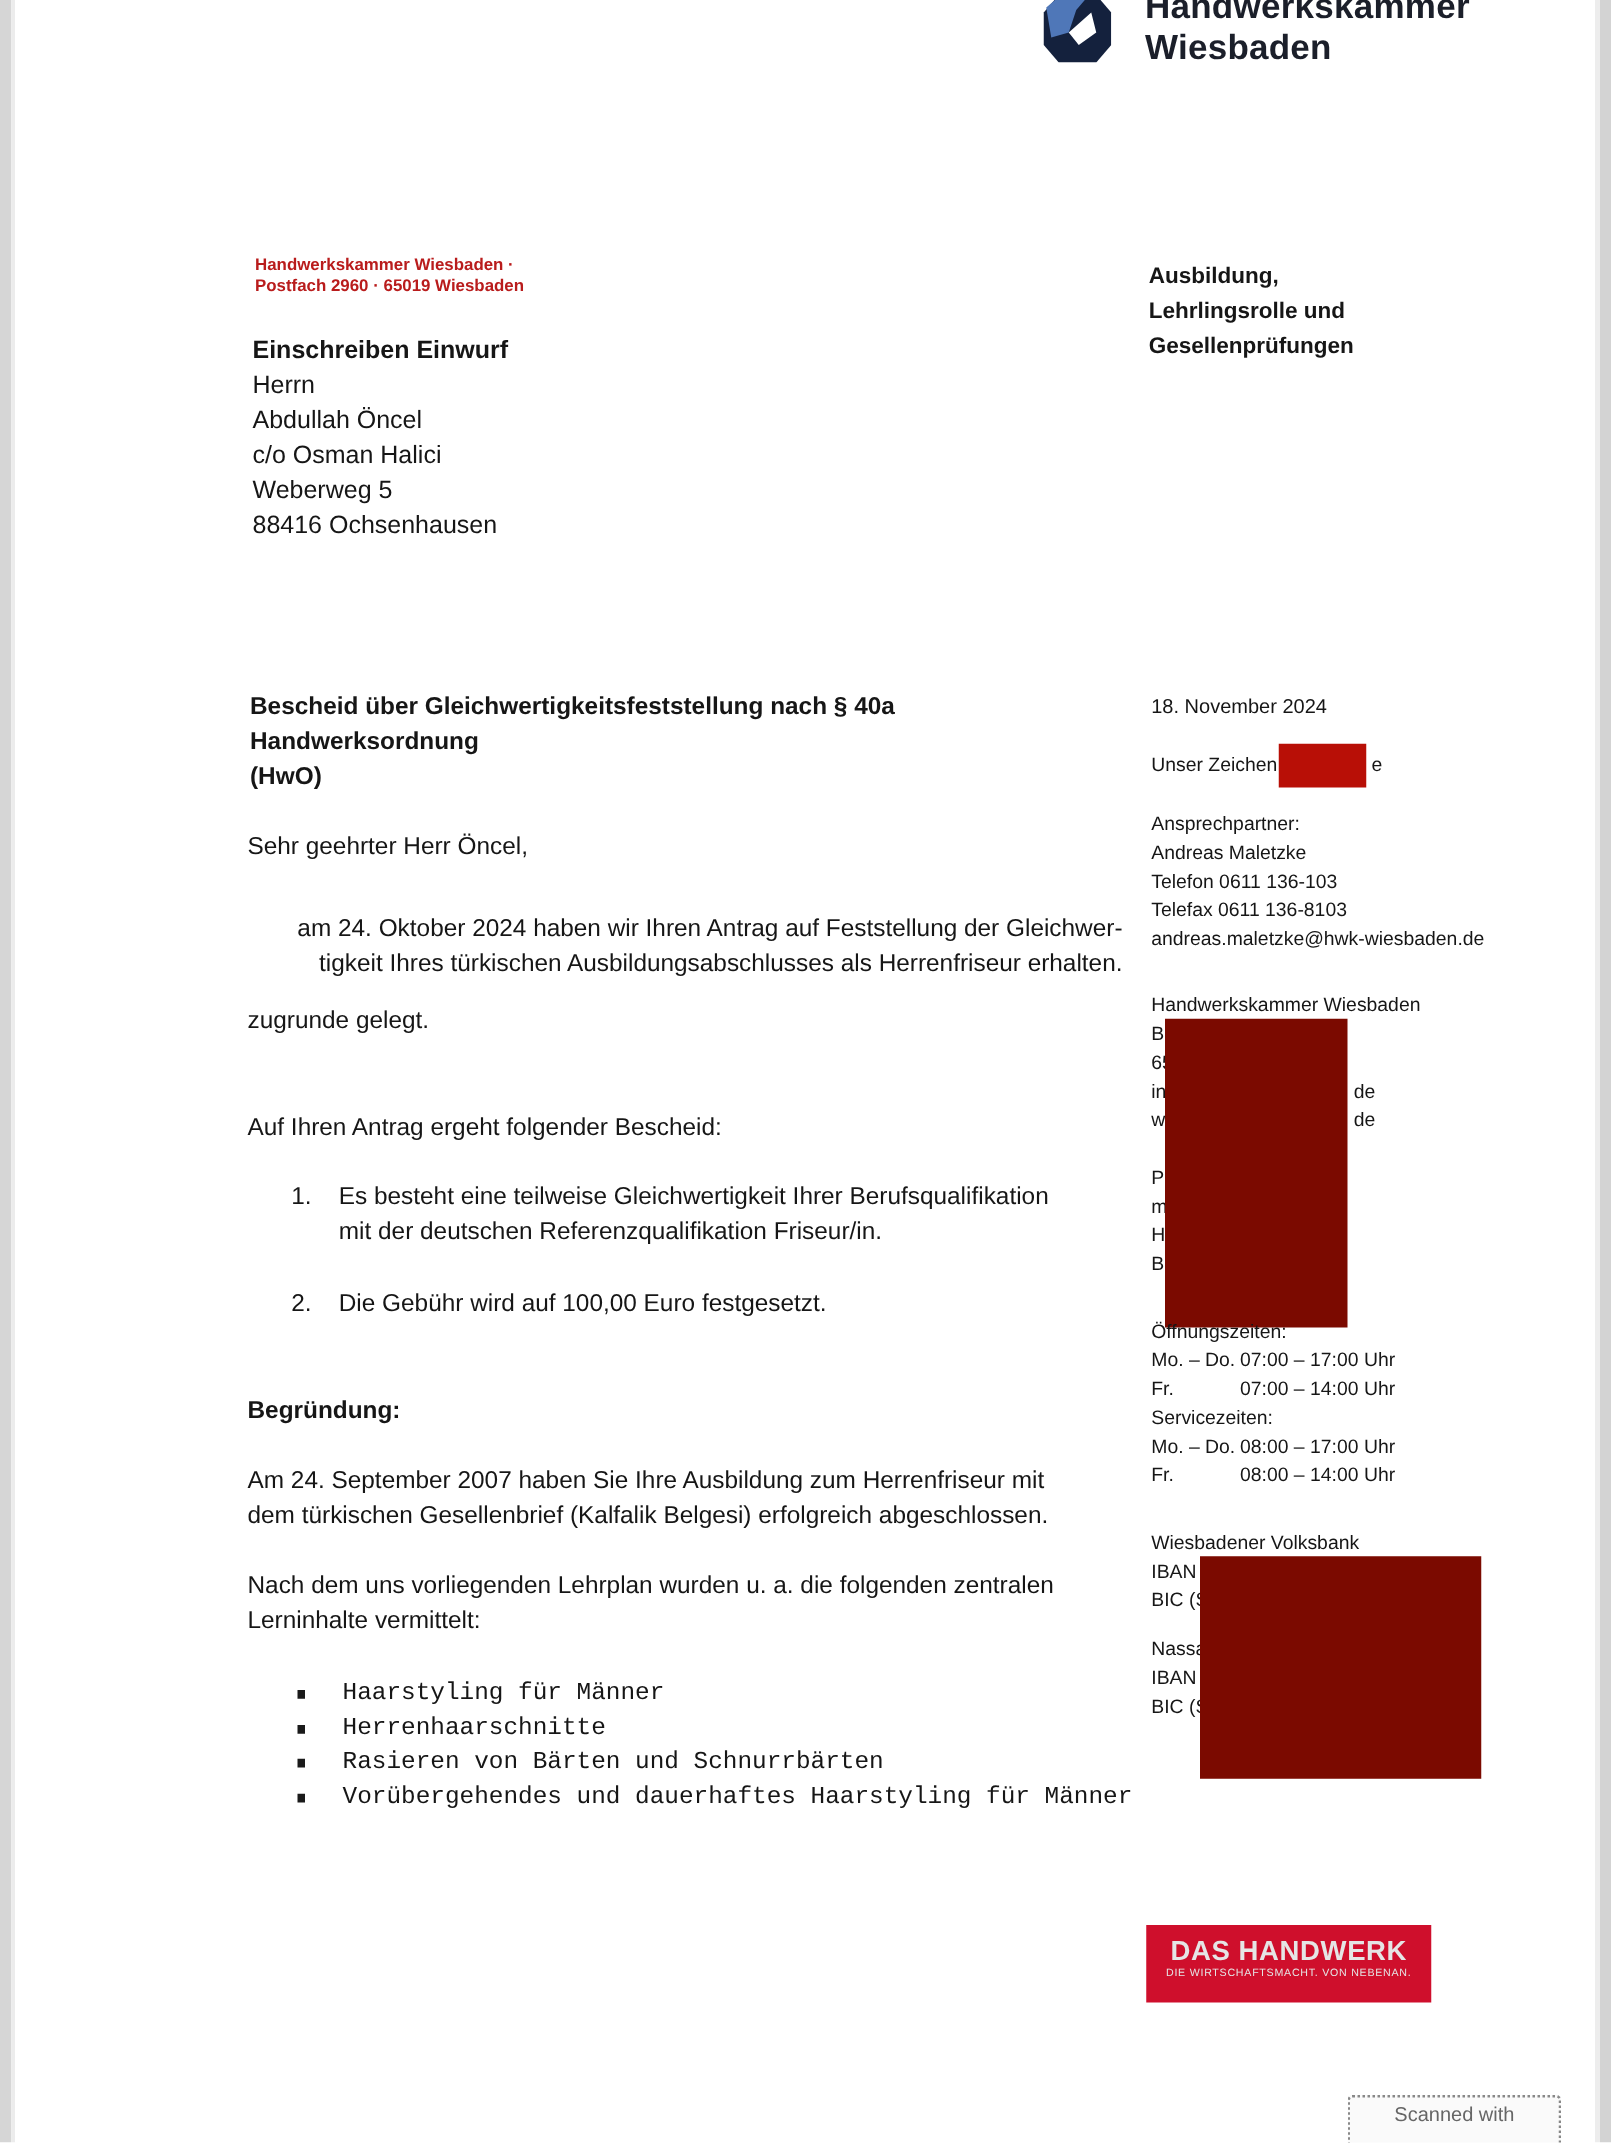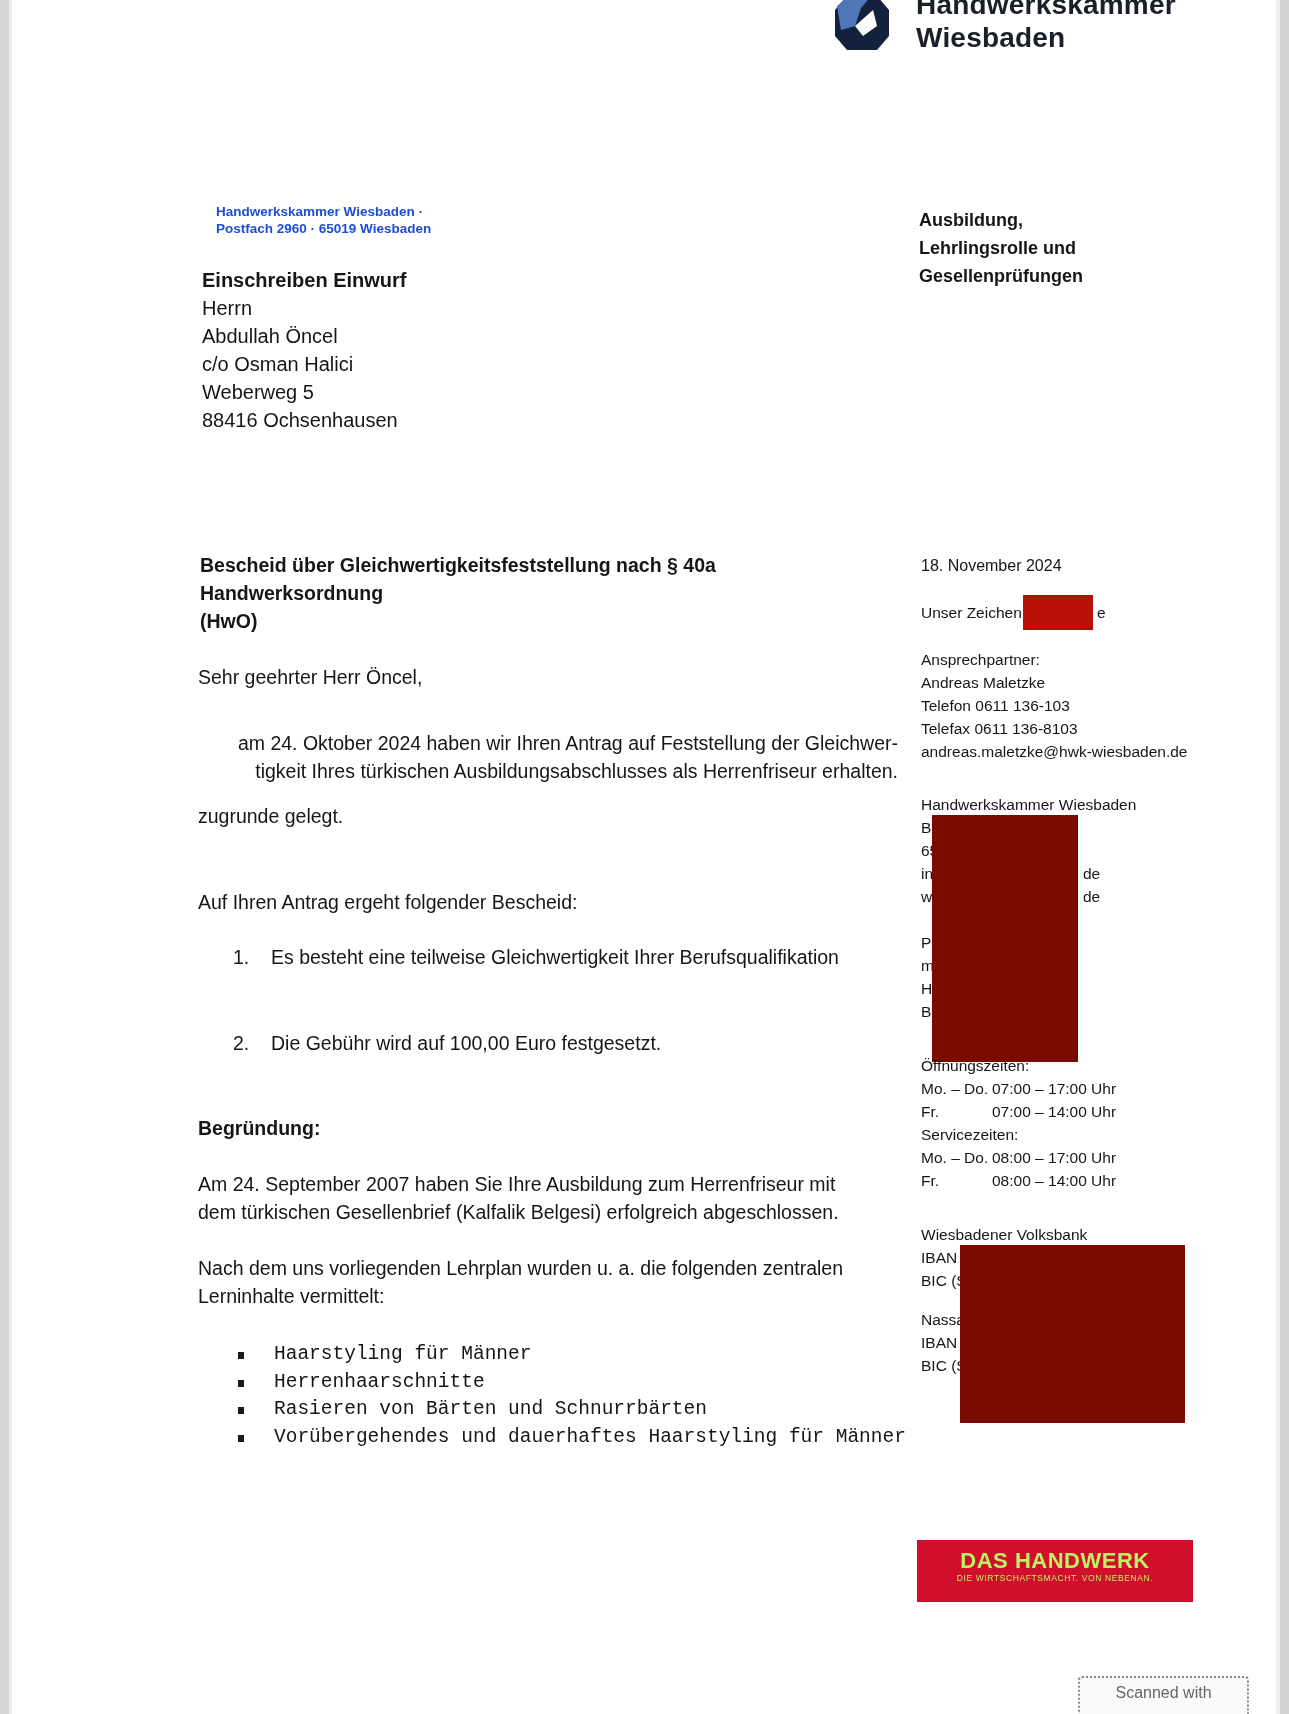--- a/index.html
+++ b/index.html
@@ -9,40 +9,40 @@
     font-family:"Liberation Sans", "DejaVu Sans", sans-serif;
     color:#161616;
   }
   .edge-left { position:absolute; left:0; top:0; width:9px; height:1714px; background:#d6d6d6; }
   .edge-left-2 { position:absolute; left:9px; top:0; width:3px; height:1714px; background:#ececec; }
   .edge-right { position:absolute; left:1280px; top:0; width:9px; height:1714px; background:#d3d3d3; }
   .edge-right-2 { position:absolute; left:1276px; top:0; width:4px; height:1714px; background:#ededed; }
   
   .logo-mark { position:absolute; left:833px; top:-4px; width:56px; height:54px; }
   .logo-text { position:absolute; left:916px; top:-12px; font-size:28px; font-weight:bold; line-height:33px; color:#1b1f2a; letter-spacing:0.2px; }
-  .return-addr { position:absolute; left:216px; top:203px; font-size:13.5px; line-height:17px; font-weight:bold; color:#1d4ed8; }
+  .return-addr { position:absolute; left:204px; top:203px; font-size:13.5px; line-height:17px; font-weight:bold; color:#b91c1c; }
   .recipient { position:absolute; left:202px; top:266px; font-size:20px; line-height:28px; }
   .recipient .bold { font-weight:bold; }
   .dept { position:absolute; left:919px; top:206px; font-size:18px; font-weight:bold; line-height:28px; }
   .subject { position:absolute; left:200px; top:551px; width:700px; font-size:19.5px; font-weight:bold; line-height:28px; }
   .body-text { position:absolute; left:198px; width:700px; font-size:19.5px; line-height:28px; }
   .list-num { position:absolute; left:233px; width:670px; font-size:19.5px; line-height:28px; }
   .list-num .n { position:absolute; left:0; top:0; }
   .list-num .t { display:block; margin-left:38px; }
   .bullets { position:absolute; left:238px; top:1341px; font-size:19.5px; line-height:27.5px; margin:0; padding:0; list-style:none;font-family:Liberation Mono, monospace; }
   .bullets li { position:relative; padding-left:36px; }
   .bullets li .b { position:absolute; left:0; top:11px; width:6px; height:7px; background:#1a1a1a; }
   .side { position:absolute; left:921px; font-size:15.5px; line-height:23px; }
   .hours-row { display:flex; }
   .hours-row .d { width:71px; }
   .redact { position:absolute; background:#7b0a00; }
   .redact-bright { position:absolute; background:#b80f06; }
   .handwerk {
-    position:absolute; left:917px; top:1540px; width:276px; height:62px;
-    background:#cf0f2c; color:#bef264; text-align:center; box-sizing:border-box; padding-top:9px;
+    position:absolute; left:917px; top:1540px; width:228px; height:62px;
+    background:#cf0f2c; color:#e5e5e5; text-align:center; box-sizing:border-box; padding-top:9px;
   }
   .handwerk .big { font-size:22px; font-weight:bold; line-height:24px; letter-spacing:0.5px; }
   .handwerk .small { font-size:8.5px; line-height:10px; letter-spacing:0.6px; }
   .scanned {
     position:absolute; left:1078px; top:1676px; width:171px; height:50px;
     border:2px dotted #888; border-radius:4px; box-sizing:border-box;
     text-align:center; font-size:16px; color:#666; padding-top:6px; background:#fafafa;
   }
 </style>
 </head>
@@ -99,20 +99,21 @@
 
 <div class="body-text" style="top:802px;">
   <div>zugrunde gelegt.</div>
 </div>
 
 <div class="body-text" style="top:888px;">Auf Ihren Antrag ergeht folgender Bescheid:</div>
 
 <div class="list-num" style="top:943px;">
   <span class="n">1.</span>
   <span class="t">Es besteht eine teilweise Gleichwertigkeit Ihrer Berufsqualifikation</span>
+  <span class="t">mit der deutschen Referenzqualifikation Friseur/in.</span>
 </div>
 
 <div class="list-num" style="top:1029px;">
   <span class="n">2.</span>
   <span class="t">Die Gebühr wird auf 100,00 Euro festgesetzt.</span>
 </div>
 
 <div class="body-text" style="top:1114px; font-weight:bold;">Begründung:</div>
 
 <div class="body-text" style="top:1170px;">

